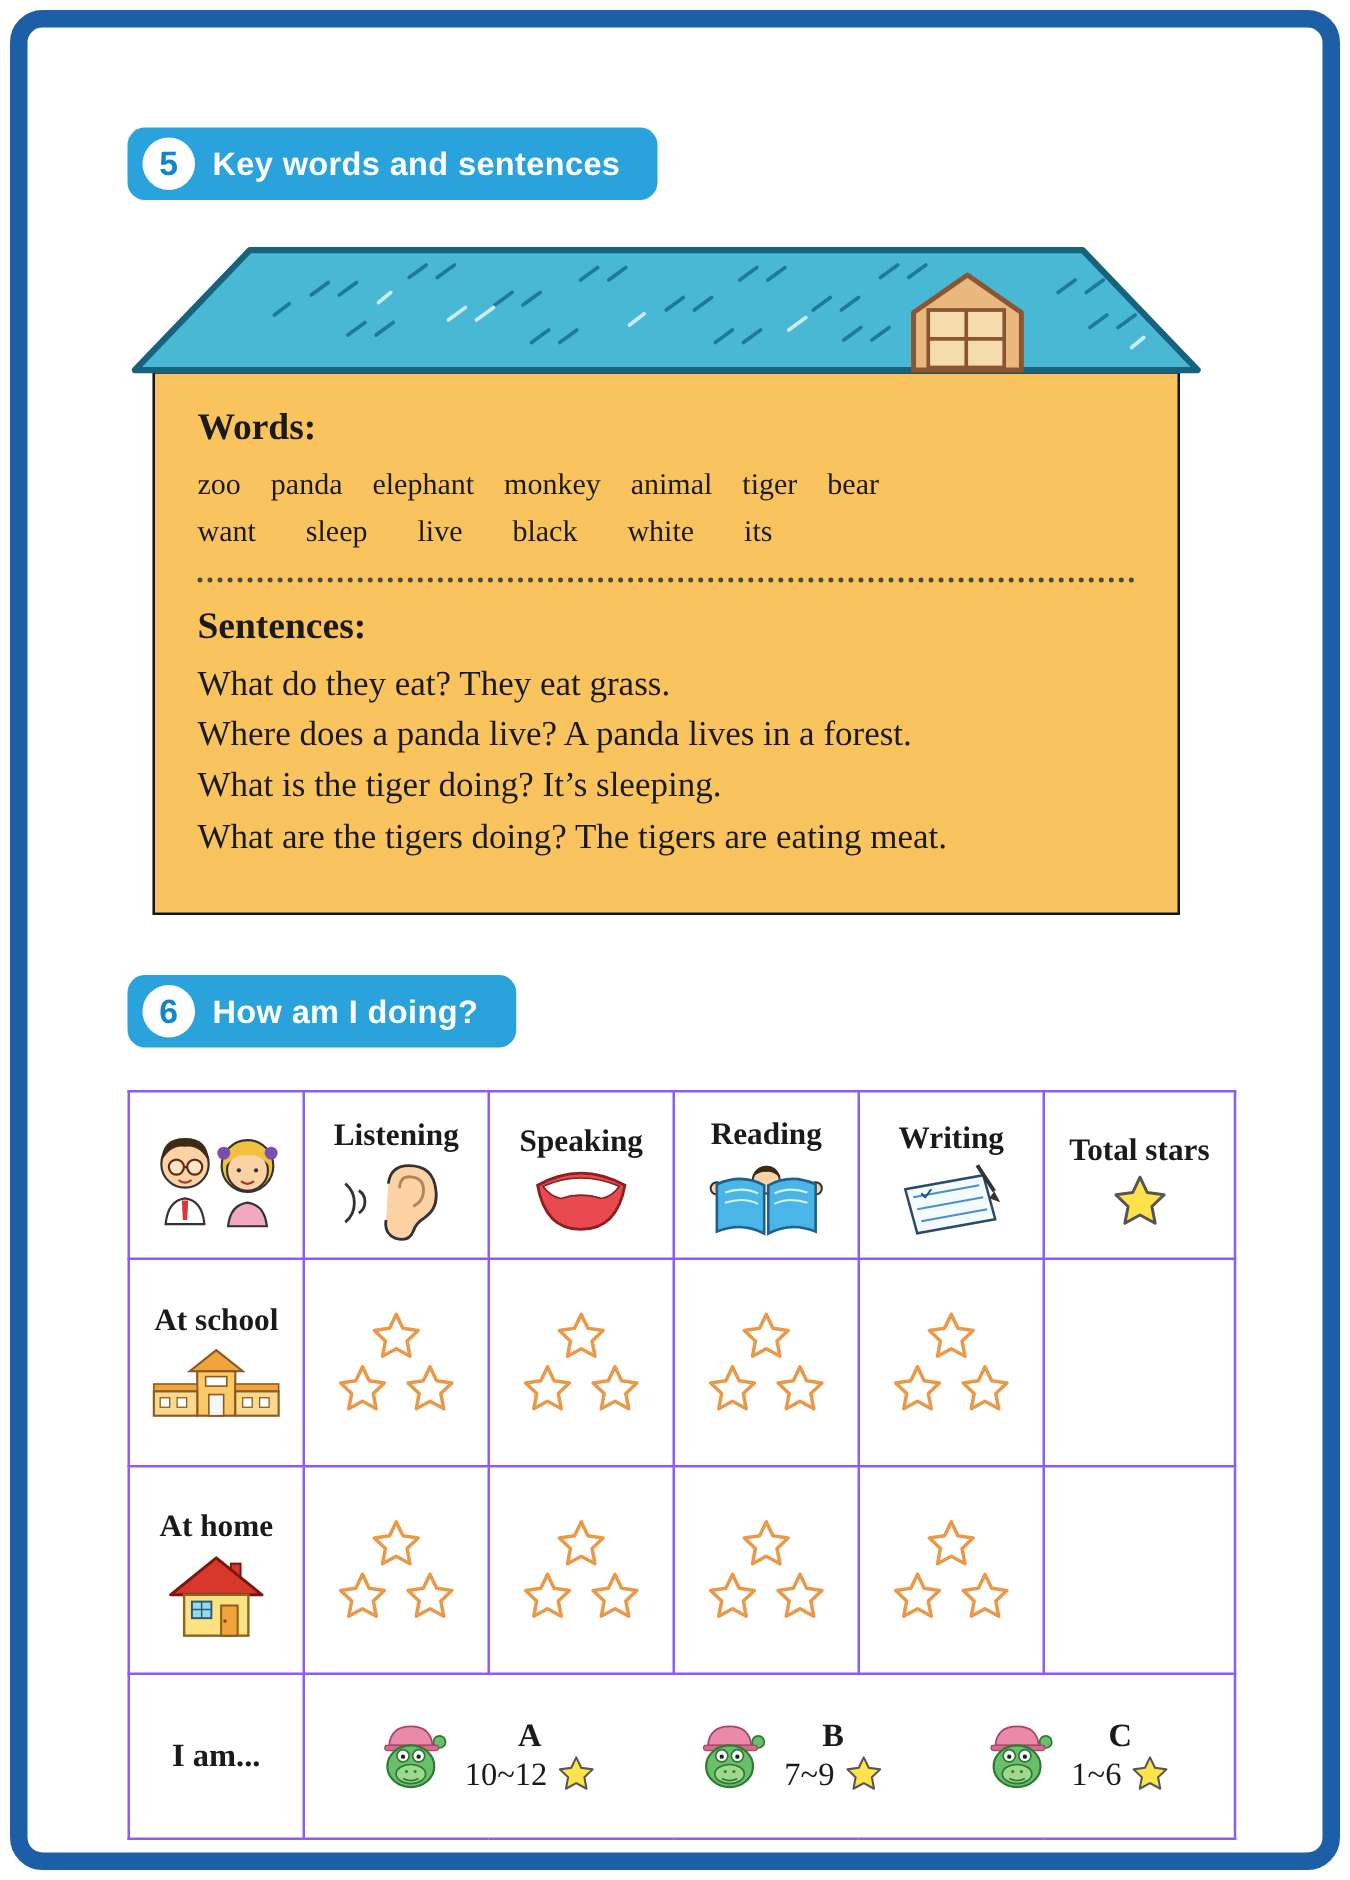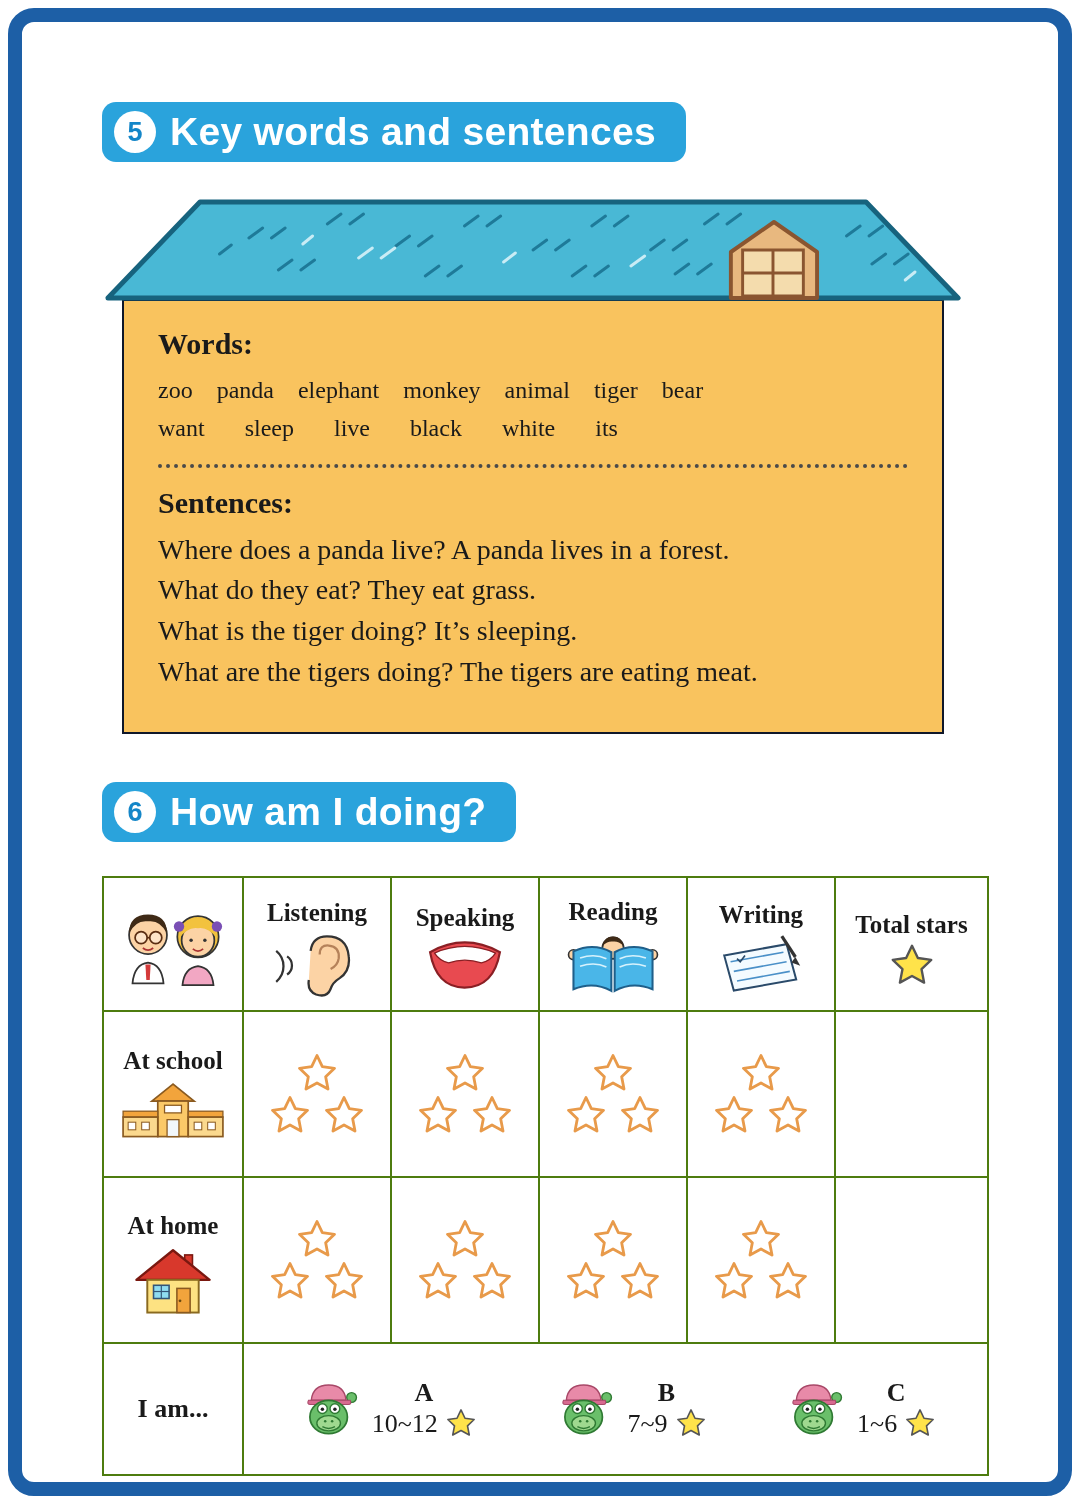--- a/index.html
+++ b/index.html
@@ -19,39 +19,39 @@
   .sec-header {
     display:inline-flex; align-items:center; gap:14px;
     background:#2aa3dc; border-radius:14px; padding:8px 30px 8px 12px;
     font-family:"Liberation Sans","DejaVu Sans",sans-serif;
   }
   .num-circle {
     width:42px; height:42px; border-radius:50%; background:#fff; color:#1486c8;
     font-weight:bold; font-size:27px; display:flex; align-items:center; justify-content:center;
     flex:0 0 42px;
   }
-  .sec-title { color:#fff; font-weight:bold; font-size:39px; letter-spacing:.3px; }
+  .sec-title { color:#fff; font-weight:bold; font-size:26px; letter-spacing:.3px; }
 
   
   .house { width:862px; margin-top:30px; }
   .roof { display:block; width:862px; height:114px; position:relative; z-index:2; }
   .house-body {
     margin:-7px 20px 0; background:#f9c35e; border:2px solid #0f172a;
     padding:26px 34px 40px; position:relative; z-index:1;
   }
   .words-heading, .sent-heading { font-weight:bold; font-size:30px; margin-bottom:10px; }
   .word-line { font-size:24px; line-height:1.6; white-space:pre-wrap; word-spacing:2px; }
   .dotted { border-bottom:4px dotted #4a4a4a; margin:16px 0 18px; }
   .sentence { font-size:28px; line-height:1.45; }
 
   .s6 { margin-top:48px; }
 
   
   table.score { border-collapse:collapse; margin-top:34px; width:885px; table-layout:fixed; }
-  .score th, .score td { border:2px solid #4d7c0f; padding:0; background:#fff; vertical-align:middle; }
+  .score th, .score td { border:2px solid #8b5cf6; padding:0; background:#fff; vertical-align:middle; }
   tr.hdr { height:134px; }
   tr.grade-row { height:166px; }
   tr.iam-row { height:132px; }
   .colhead { display:flex; flex-direction:column; align-items:center; gap:4px; padding-top:10px; }
   .col-label { font-weight:bold; font-size:25px; }
   .rowhead { display:flex; flex-direction:column; align-items:center; gap:4px; padding-top:10px; }
   .row-label { font-weight:bold; font-size:25px; }
   .kids-cell { text-align:center; }
   .cluster { display:flex; flex-direction:column; align-items:center; justify-content:center; }
   .rowpair { display:flex; gap:14px; margin-top:2px; }
@@ -126,22 +126,22 @@
           <line x1="654" y1="81" x2="716" y2="81" stroke="#8a5530" stroke-width="3"></line>
         </g>
       </svg>
 
       <div class="house-body">
         <div class="words-heading">Words:</div>
         <div class="word-line">zoo   panda   elephant   monkey   animal   tiger   bear</div>
         <div class="word-line">want     sleep     live     black     white     its</div>
         <div class="dotted"></div>
         <div class="sent-heading">Sentences:</div>
+        <div class="sentence">What do they eat? They eat grass.</div>
         <div class="sentence">Where does a panda live? A panda lives in a forest.</div>
-        <div class="sentence">What do they eat? They eat grass.</div>
         <div class="sentence">What is the tiger doing? It’s sleeping.</div>
         <div class="sentence">What are the tigers doing? The tigers are eating meat.</div>
       </div>
     </div>
 
     
     <div class="sec-header s6">
       <span class="num-circle">6</span>
       <span class="sec-title">How am I doing?</span>
     </div>

